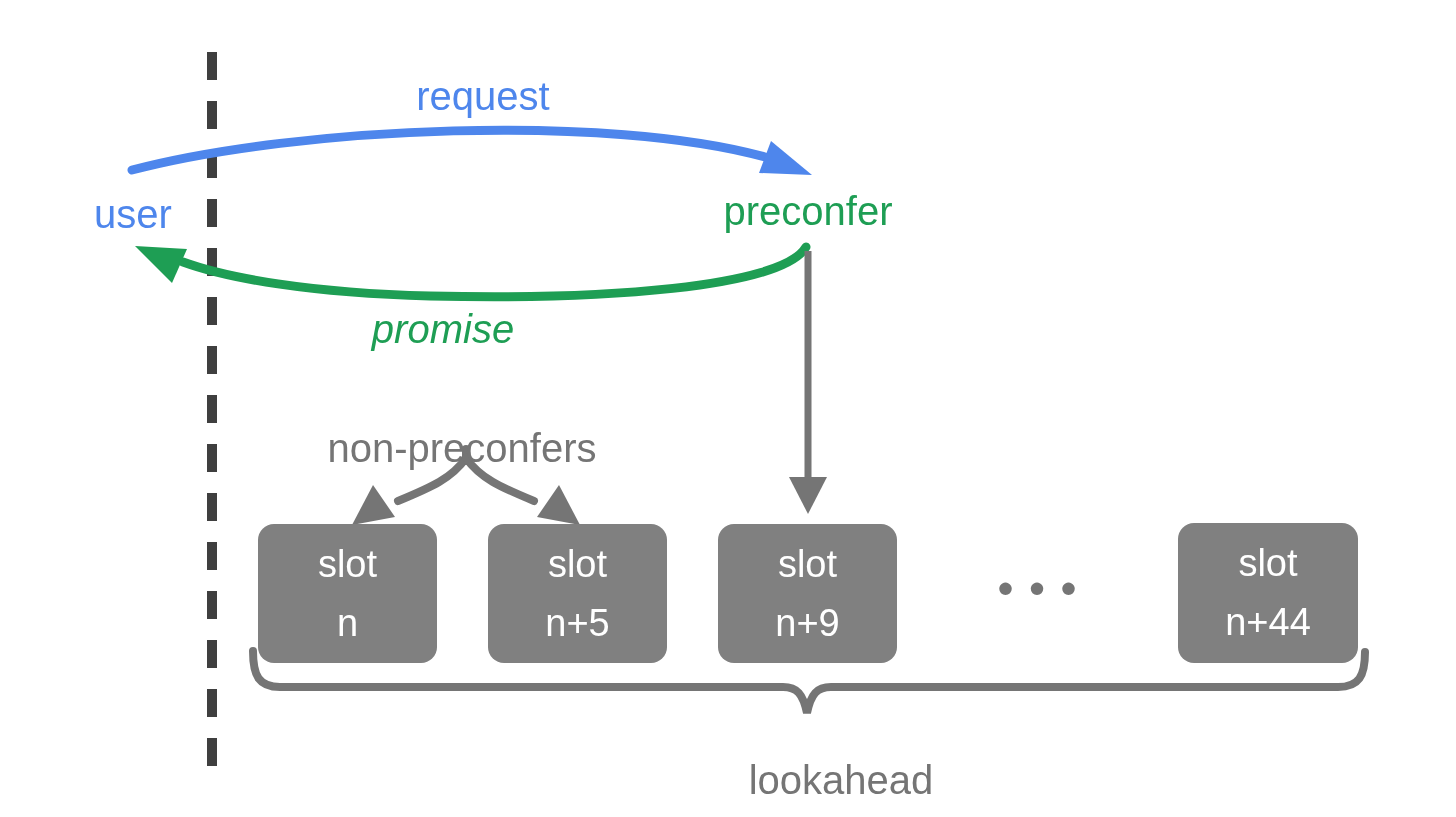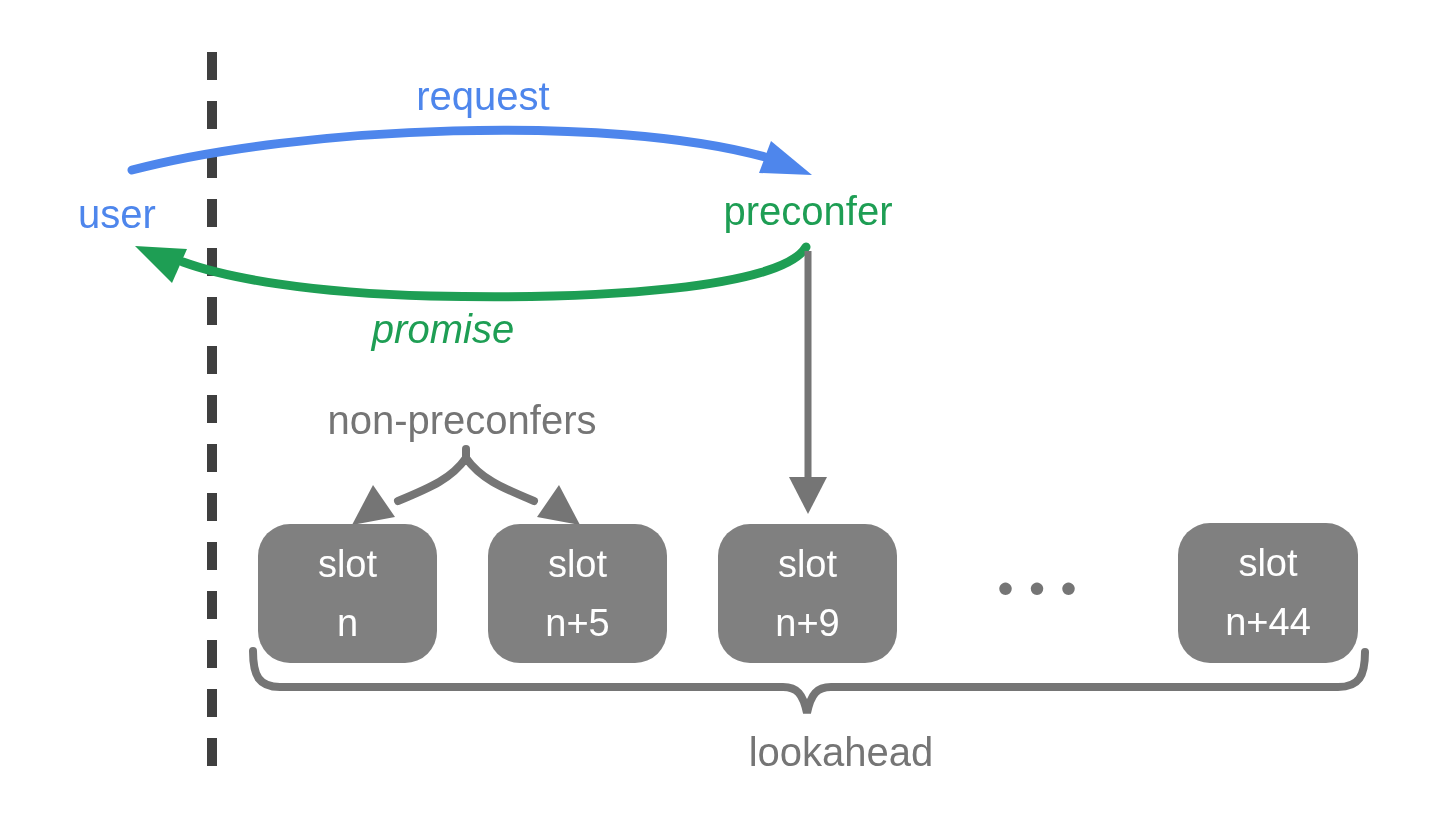--- a/index.html
+++ b/index.html
@@ -23,27 +23,27 @@
   }
   .label {
     position: absolute;
     transform: translate(-50%, -50%);
     font-size: 40px;
     white-space: nowrap;
     line-height: 1;
   }
   .blue-text  { color: #4e86ec; }
   .green-text { color: #1e9e54; }
-  .gray-text  { color: #757575; }
+  .gray-text  { color: #757575; margin-top: 28px; }
   .slot-box {
     position: absolute;
     width: 179px;
     height: 139px;
     background: #808080;
-    border-radius: 32px;
+    border-radius: 16px;
     display: flex;
     flex-direction: column;
     align-items: center;
     justify-content: center;
     color: #ffffff;
     font-size: 38px;
     line-height: 1.55;
     text-align: center;
   }
   .ellipsis {
@@ -76,21 +76,21 @@
 
     <path d="M 466 449 L 466 461" stroke="#757575" stroke-width="8" fill="none" stroke-linecap="round"></path>
     <path d="M 466 458 C 452 478 432 487 398 501" stroke="#757575" stroke-width="8" fill="none" stroke-linecap="round"></path>
     <polygon points="352,525 373,485 395,517" fill="#757575"></polygon>
     <path d="M 466 458 C 480 478 500 487 534 501" stroke="#757575" stroke-width="8" fill="none" stroke-linecap="round"></path>
     <polygon points="580,525 559,485 537,517" fill="#757575"></polygon>
 
     <path d="M 253 651 C 253 676 259 687 280 687 L 783 687 C 797 687 803 694 807 713 C 811 694 817 687 831 687 L 1338 687 C 1359 687 1365 676 1365 652" stroke="#757575" stroke-width="8" fill="none" stroke-linecap="round"></path>
   </svg>
 
-  <div class="label blue-text" style="left:117px; top:214px;">user</div>
+  <div class="label blue-text" style="left:133px; top:214px;">user</div>
   <div class="label blue-text" style="left:443px; top:96px;margin-left:40px;">request</div>
   <div class="label green-text" style="left:808px; top:211px;text-align:center;">preconfer</div>
   <div class="label green-text" style="left:443px; top:329px;font-style:italic;">promise</div>
   <div class="label gray-text" style="left:462px; top:420px;">non-preconfers</div>
   <div class="label gray-text" style="left:841px; top:752px;">lookahead</div>
 
   <div class="slot-box" style="left:258px; top:524px;">
     <span>slot</span>
     <span>n</span>
   </div>

